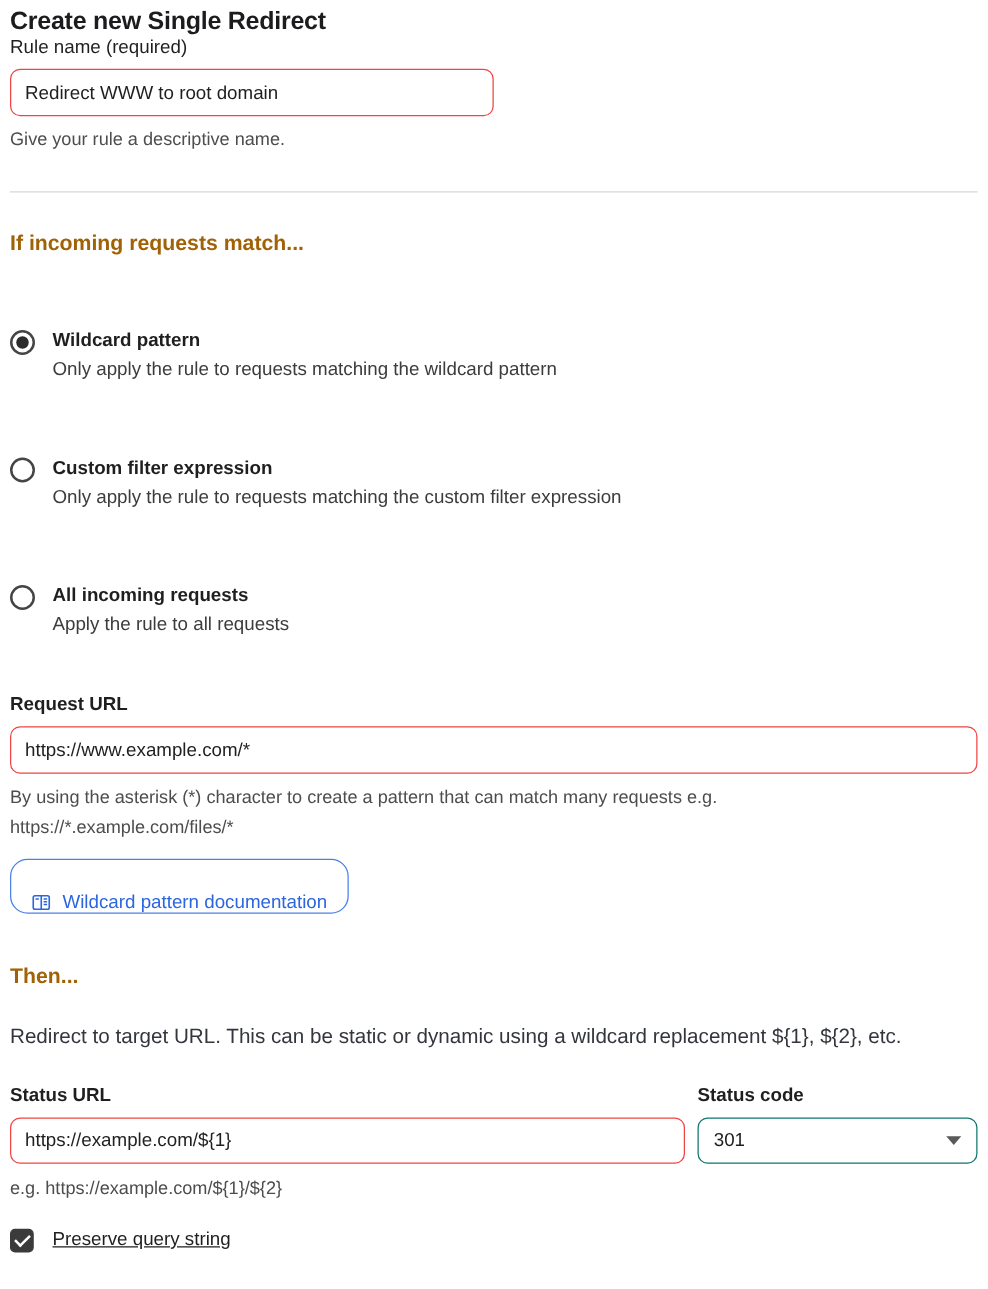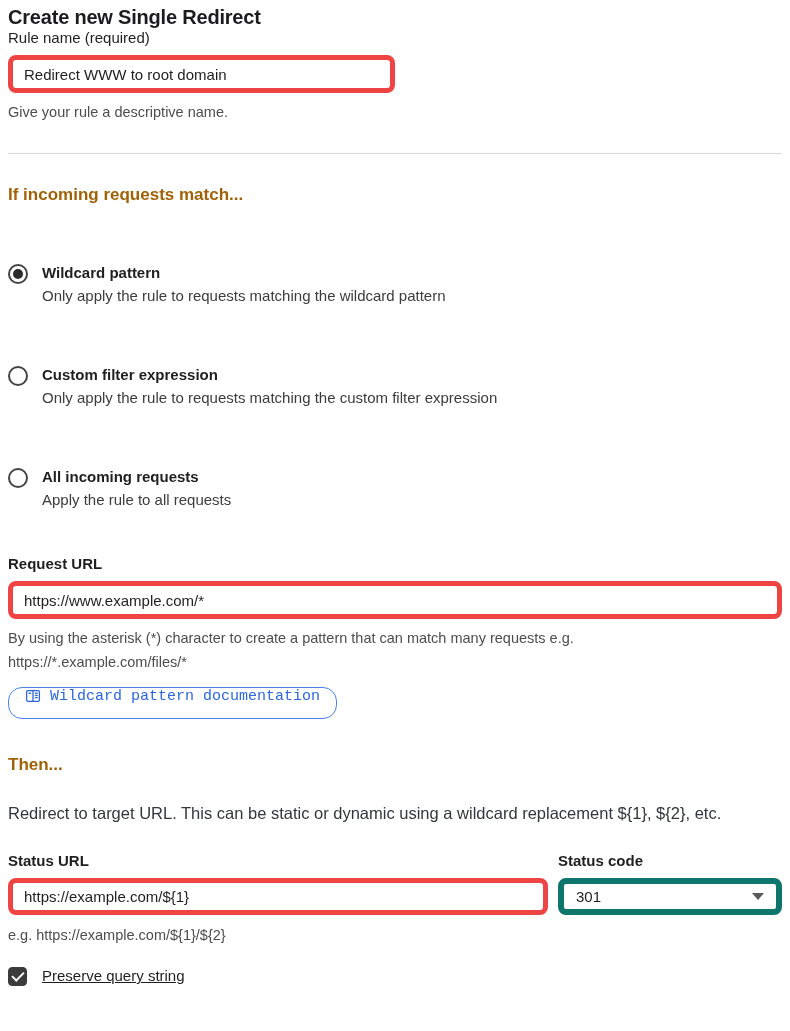--- a/index.html
+++ b/index.html
@@ -20,21 +20,21 @@
     color: #1c1c1e;
     letter-spacing: -0.2px;
   }
 
   .field-label { font-size: 15px; color: #1f1f1f; }
   .field-label.strong { font-weight: 600; }
 
   .text-input {
     display: block;
     height: 38px;
-    border: 5px solid #ef4444;
+    border: 1px solid #ef4444;
     border-radius: 8px;
     padding: 0 11px;
     font-size: 15px;
     font-family: "Liberation Sans", sans-serif;
     color: #1f1f1f;
     background: #fff;
     outline: none;
     width: 100%;
   }
 
@@ -77,30 +77,30 @@
   .radio-label { font-size: 15px; font-weight: 600; color: #1f1f1f; line-height: 22px; cursor: pointer; }
   .radio-desc { font-size: 15px; color: #3c3c3c; line-height: 23px; }
 
   .url-block { margin-top: 44px; }
   .url-block .text-input { margin-top: 9px; }
   .url-block .helper { margin-top: 7px; max-width: 740px; }
 
   .doc-btn {
     margin-top: 13px;
     display: inline-flex;
-    align-items: flex-start;
+    align-items: flex-end;
     gap: 9px;
-    height: 32px;
+    height: 44px;
     padding: 0 16px;
     border: 1px solid #4a82e8;
     border-radius: 14px;
     background: #ffffff;
     color: #2c66de;
     font-size: 15px;
-    font-family: Liberation Mono, monospace;
+    font-family: Liberation Sans, sans-serif;
     cursor: pointer;
   }
   .doc-btn svg { display: block; }
 
   .then-heading { margin-top: 36px; }
   .then-desc {
     margin-top: 27px;
     font-size: 16.5px;
     color: #33363c;
     line-height: 22px;
@@ -108,21 +108,21 @@
 
   .target-row { display: flex; margin-top: 28px; gap: 10px; }
   .target-col { flex: 1 1 auto; }
   .status-col { flex: 0 0 224px; }
   .target-row .text-input { margin-top: 9px; height: 37px; }
   .target-col .helper { margin-top: 8px; }
 
   .select-box {
     margin-top: 9px;
     height: 37px;
-    border: 6px solid #0f766e;
+    border: 1px solid #0f766e;
     border-radius: 8px;
     background: #fff;
     display: flex;
     align-items: center;
     justify-content: space-between;
     padding: 0 12px;
     font-size: 15px;
     color: #1f1f1f;
     cursor: pointer;
   }

